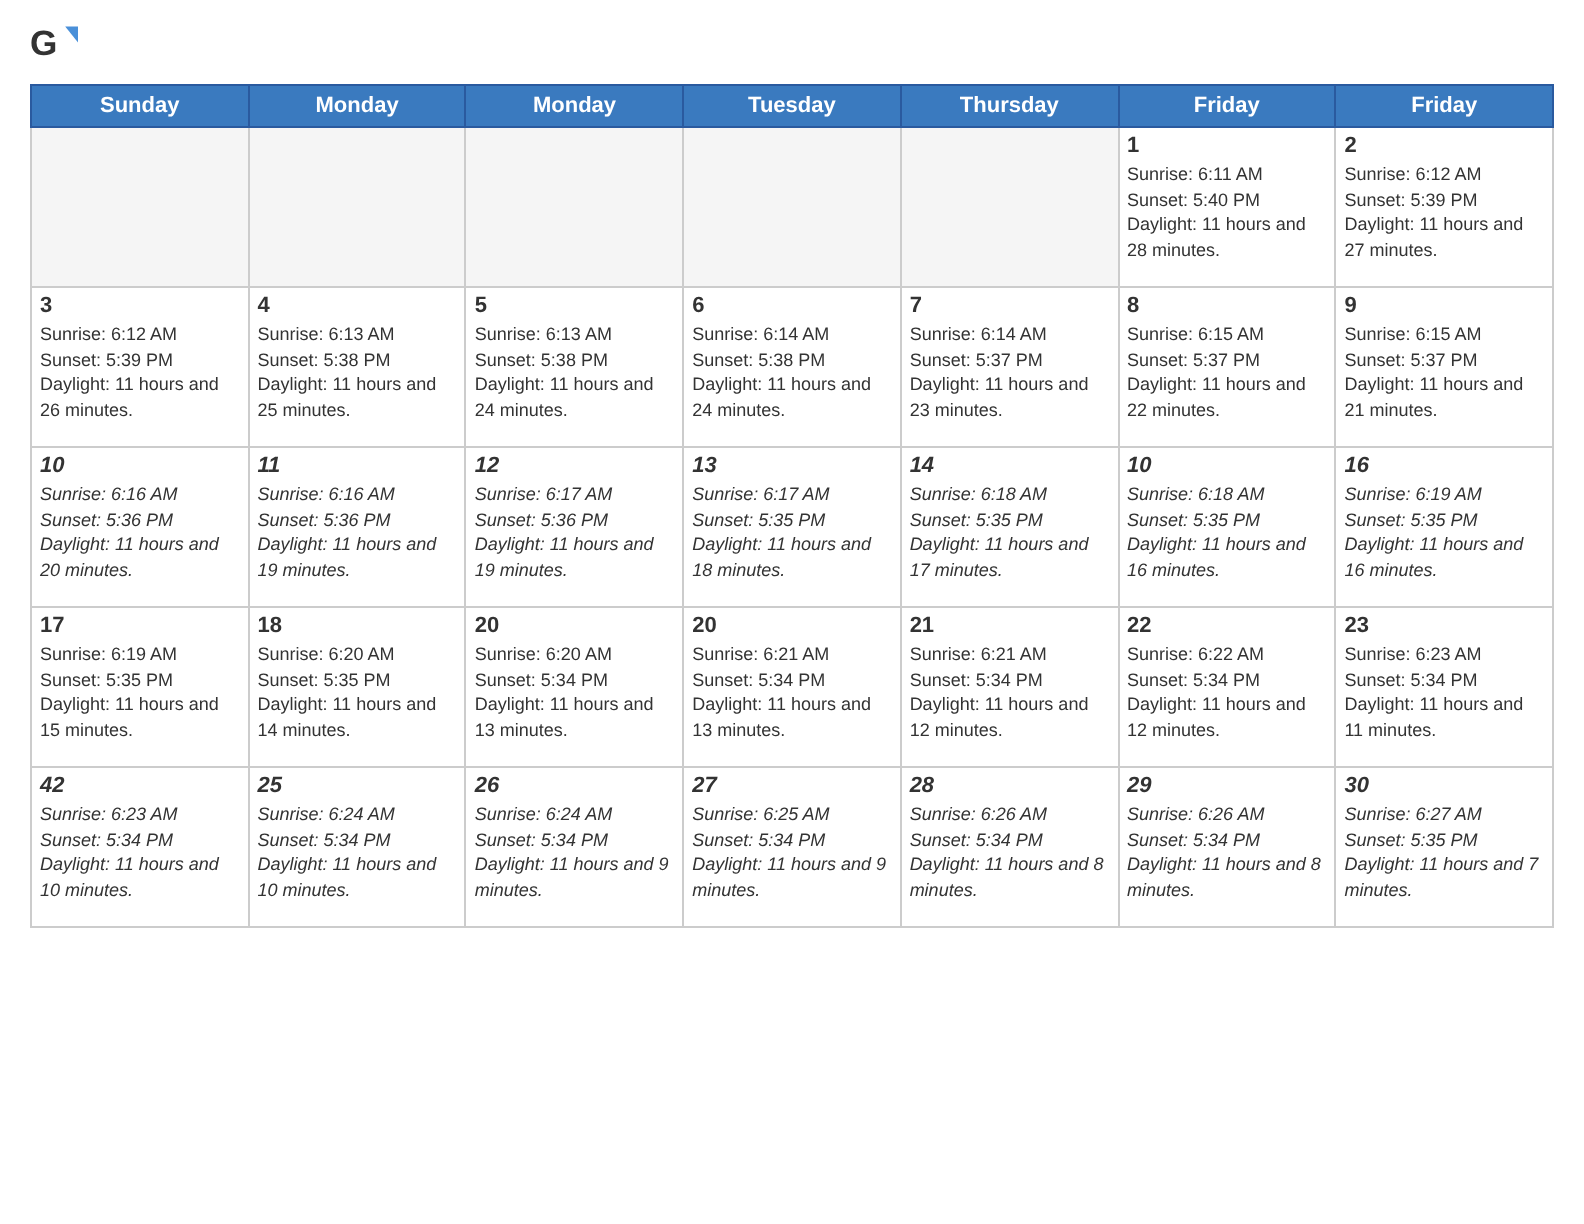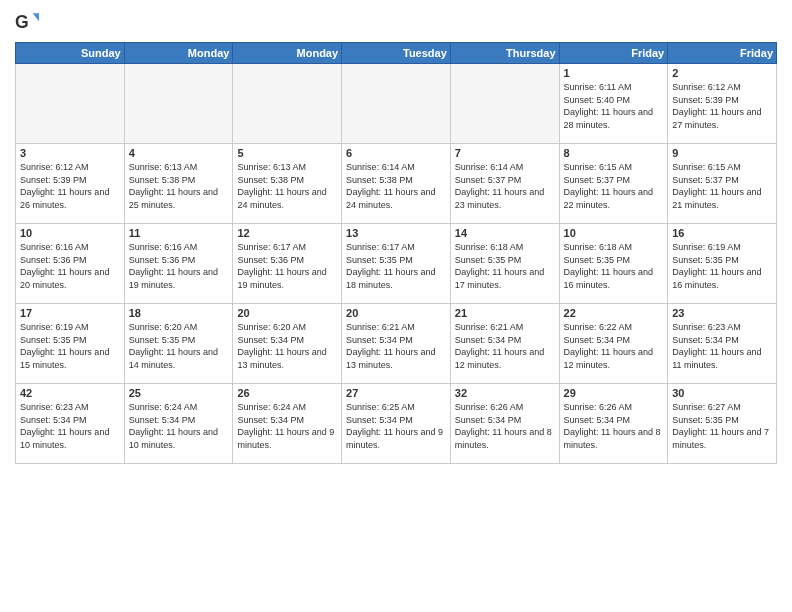--- a/index.html
+++ b/index.html
@@ -58,21 +58,21 @@
       width: 100%;
       border-collapse: collapse;
       table-layout: fixed;
     }
     .calendar th {
       background-color: #3a7abf;
       color: white;
       font-size: 11px;
       font-weight: bold;
       padding: 4px 3px;
-      text-align: right;
+      text-align: center;
       border: 1px solid #2a5a9f;
     }
     .calendar td {
       border: 1px solid #ccc;
       vertical-align: top;
       padding: 3px 4px;
       height: 80px;
       background: #fff;
       font-size: 9.5px;
       color: #333;
@@ -89,20 +89,21 @@
       margin-bottom: 2px;
       display: block;
     }
     .day-info {
       font-size: 9px;
       line-height: 1.4;
       color: #333;
     }
     .row-shaded td:not(.empty) {
       background: #f0f0f0;
+      font-style: italic;
     }
   </style>
 </head>
 <body>
 
 <div class="page">
   <div class="header">
     <div class="logo">
       <svg class="logo-icon" viewBox="0 0 30 30">
         <text x="0" y="22" font-size="22" font-weight="bold" fill="#333">G</text>
@@ -247,21 +248,21 @@
           </td>
           <td>
             <span class="day-number">26</span>
             <div class="day-info">Sunrise: 6:24 AM<br>Sunset: 5:34 PM<br>Daylight: 11 hours and 9 minutes.</div>
           </td>
           <td>
             <span class="day-number">27</span>
             <div class="day-info">Sunrise: 6:25 AM<br>Sunset: 5:34 PM<br>Daylight: 11 hours and 9 minutes.</div>
           </td>
           <td>
-            <span class="day-number">32</span>
+            <span class="day-number">28</span>
             <div class="day-info">Sunrise: 6:26 AM<br>Sunset: 5:34 PM<br>Daylight: 11 hours and 8 minutes.</div>
           </td>
           <td>
             <span class="day-number">29</span>
             <div class="day-info">Sunrise: 6:26 AM<br>Sunset: 5:34 PM<br>Daylight: 11 hours and 8 minutes.</div>
           </td>
           <td>
             <span class="day-number">30</span>
             <div class="day-info">Sunrise: 6:27 AM<br>Sunset: 5:35 PM<br>Daylight: 11 hours and 7 minutes.</div>
           </td>

